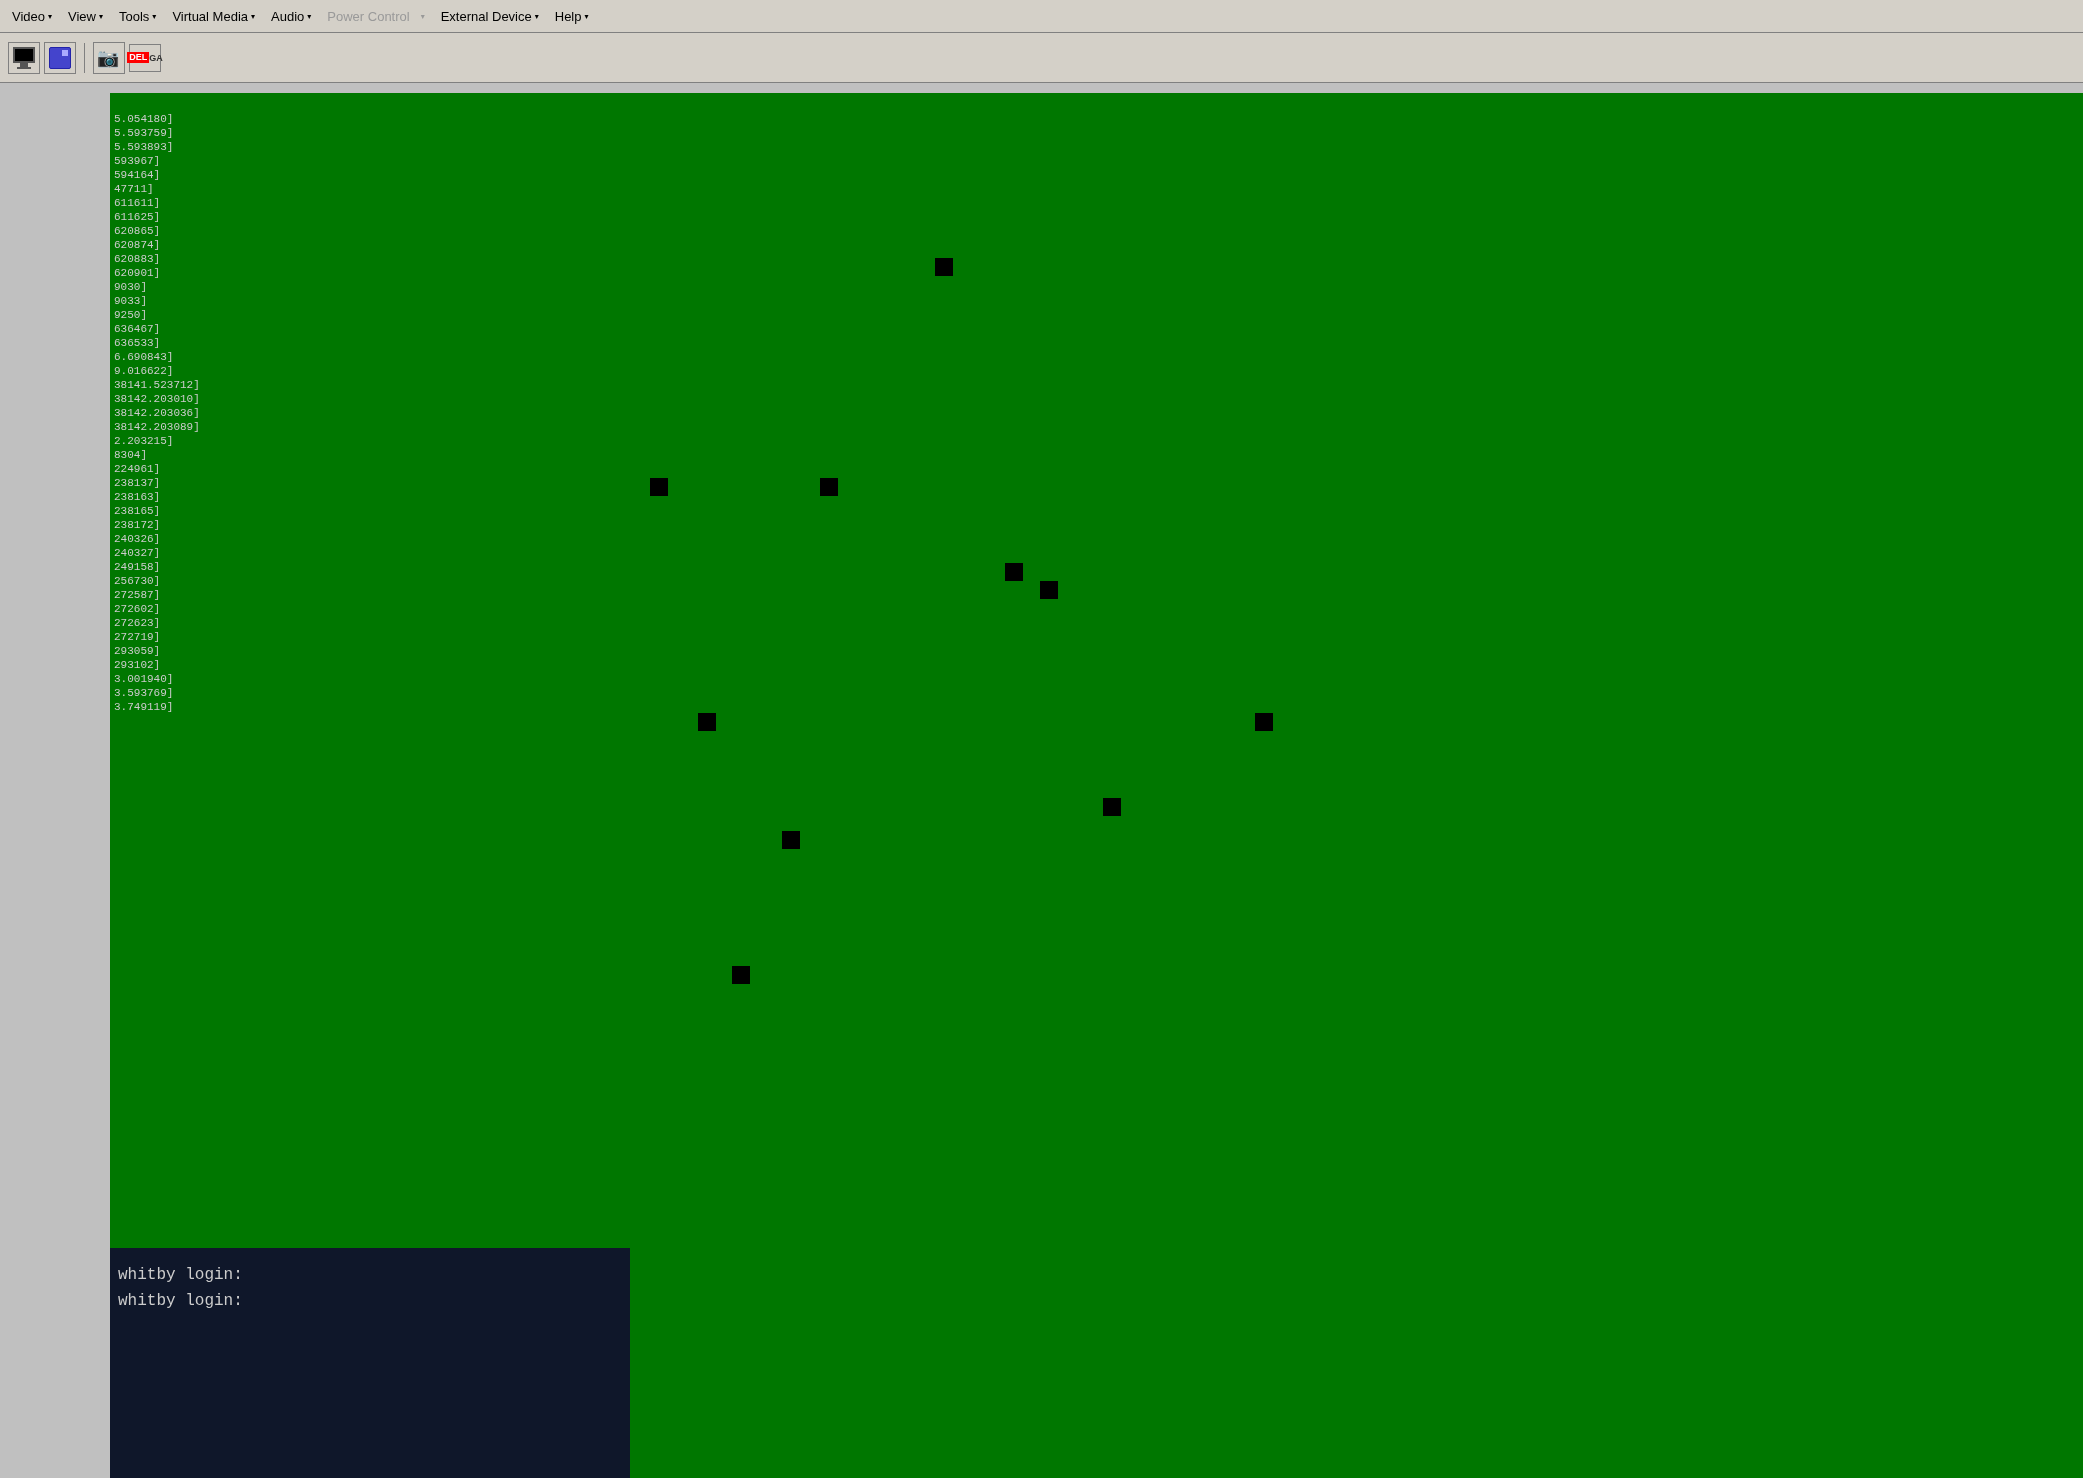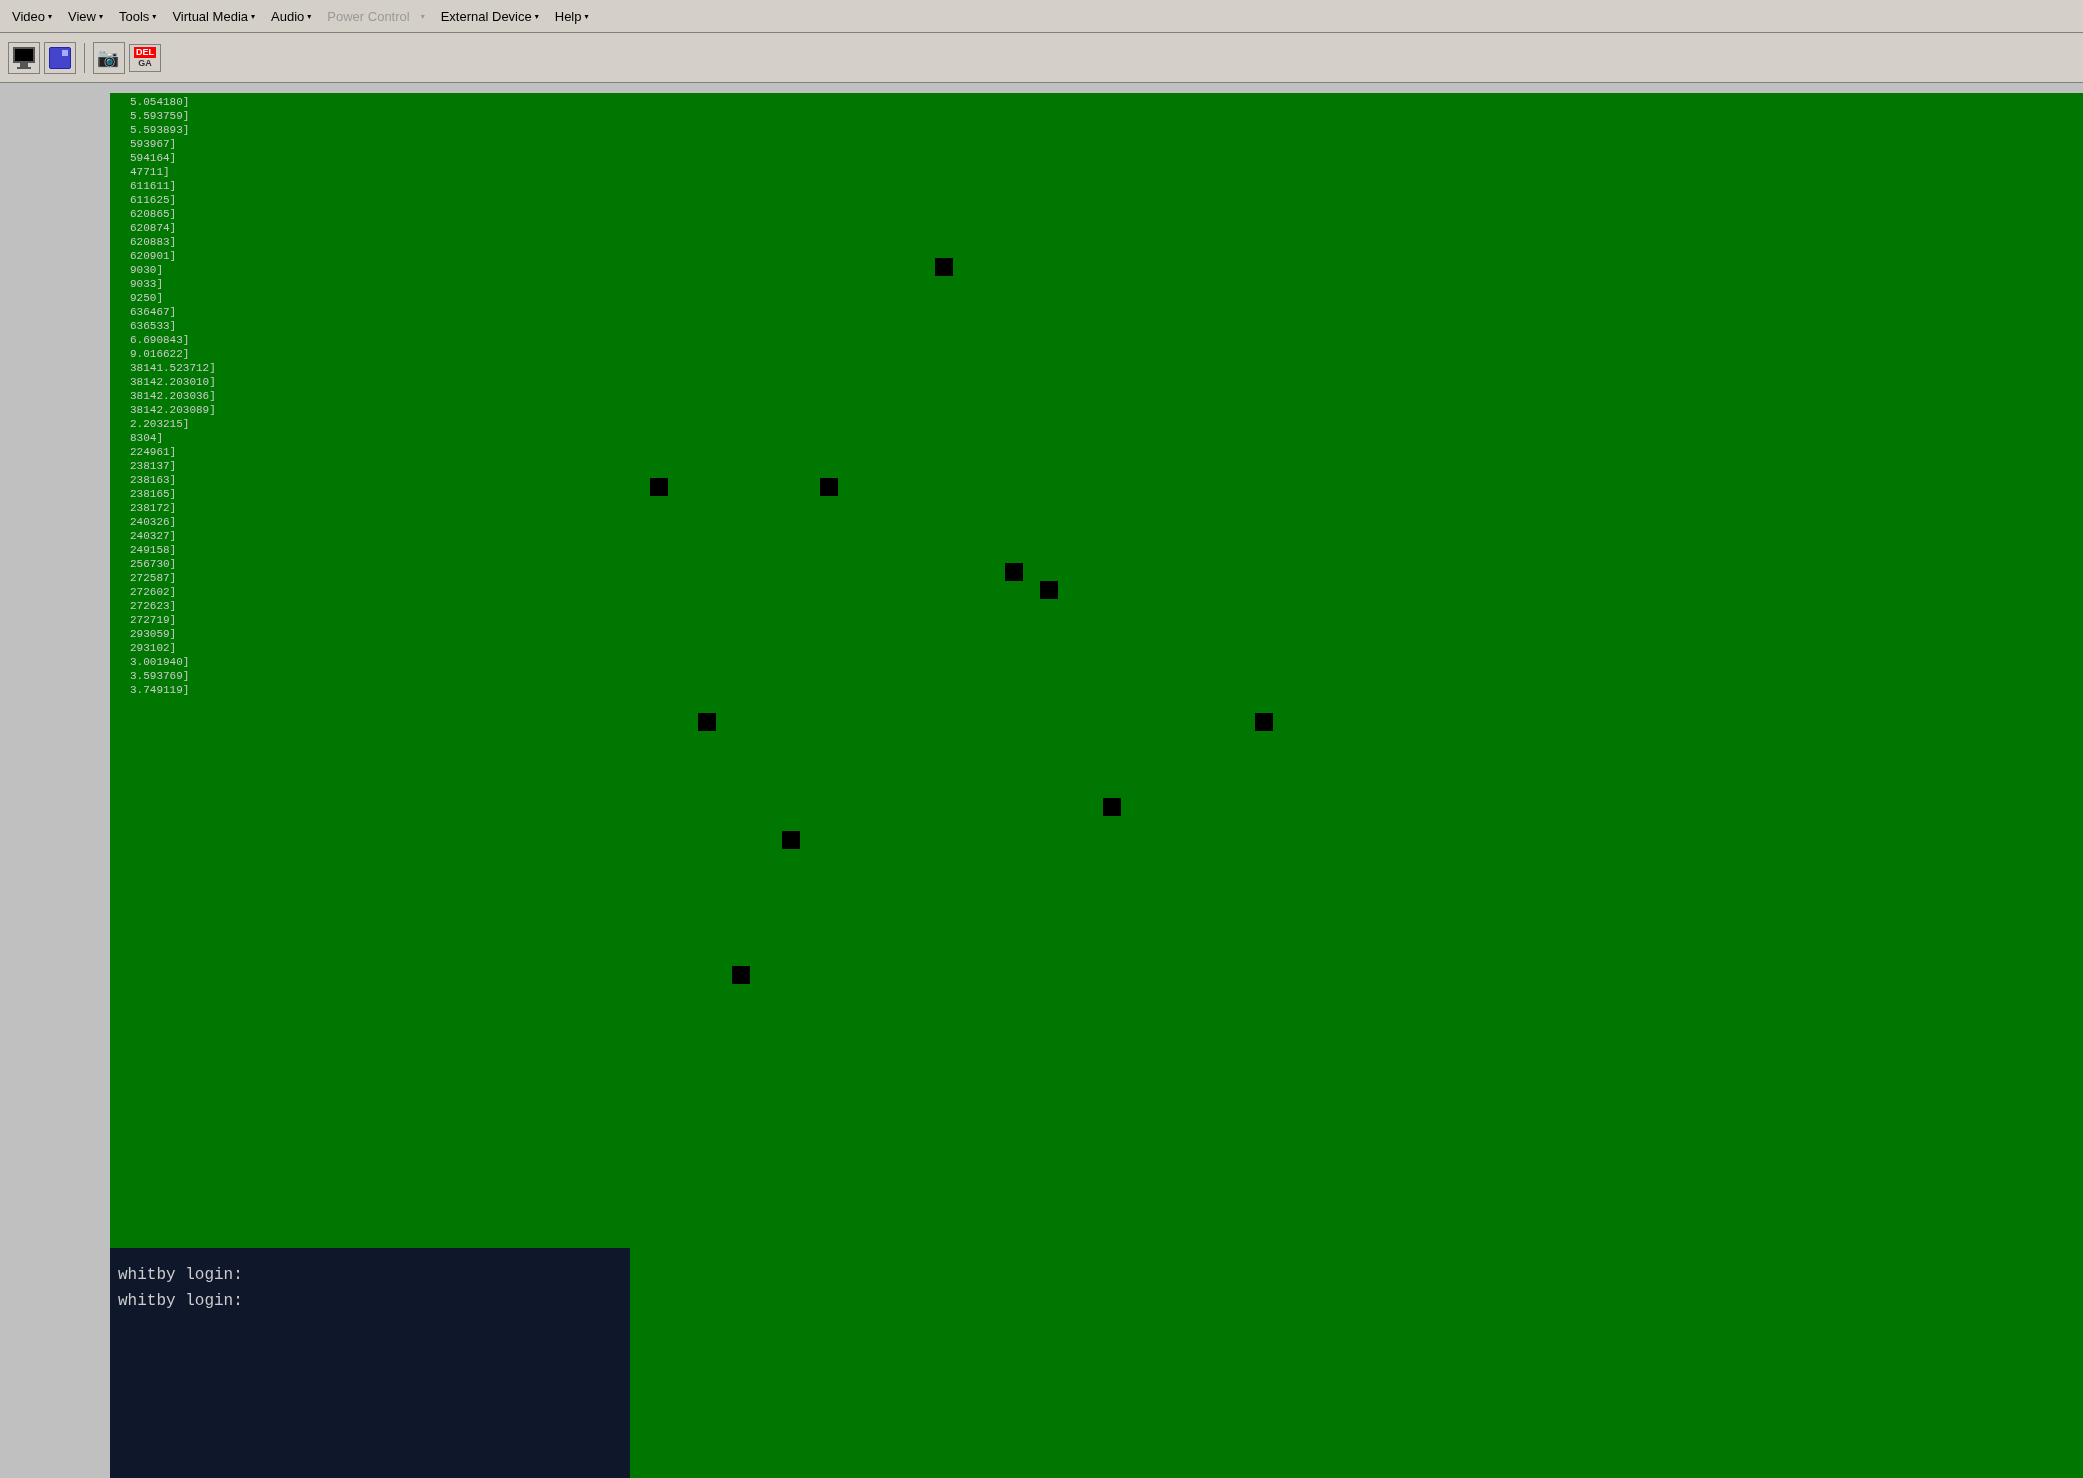--- a/index.html
+++ b/index.html
@@ -102,21 +102,21 @@
     
     .camera-icon {
       font-size: 18px;
     }
 
     
     .del-ga-icon {
       width: 32px;
       height: 28px;
       display: flex;
-      flex-direction: column;
+      flex-direction: row;
       align-items: center;
       justify-content: center;
     }
     .del-label {
       background: red;
       color: white;
       font-size: 9px;
       font-weight: bold;
       padding: 0 2px;
       line-height: 11px;
@@ -151,25 +151,25 @@
     #main-content {
       width: 100%;
       height: calc(100% - 83px);
       position: relative;
       background: #c0c0c0;
     }
 
     
     #left-text-overlay {
       position: absolute;
-      top: 0;
+      top: 17px;
       left: 0;
       width: 270px;
       background: rgba(0,0,0,0.0);
-      padding: 2px 20px;
+      padding: 2px 4px;
       font-family: 'Courier New', monospace;
       font-size: 11px;
       color: #cccccc;
       line-height: 14px;
       white-space: nowrap;
     }
 
     .text-line {
       display: block;
     }

